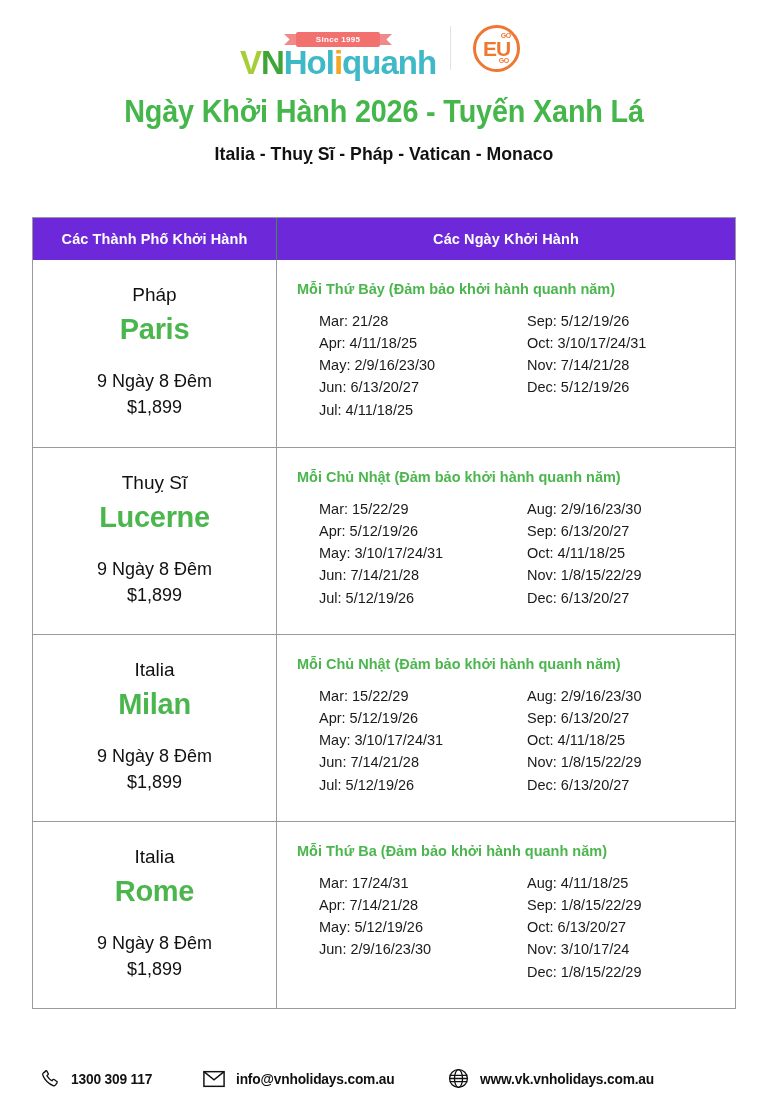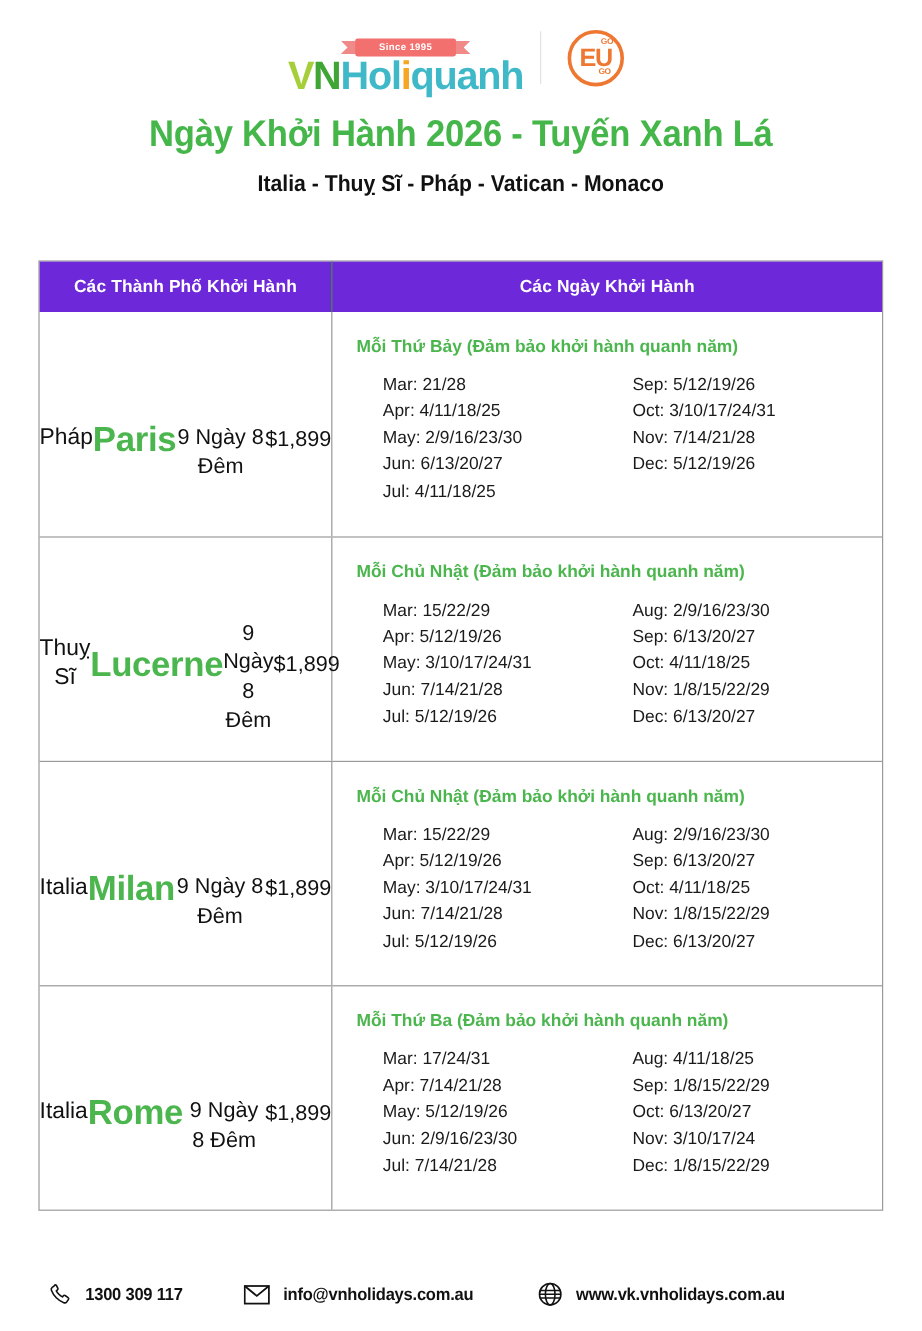--- a/index.html
+++ b/index.html
@@ -169,21 +169,21 @@
     display: flex;
     border-top: 1px solid #9a9a9a;
     min-height: 187px;
   }
   .trow:first-of-type { border-top: none; }
 
   .cell-city {
     width: 244px;
     border-right: 1px solid #9a9a9a;
     display: flex;
-    flex-direction: row;
+    flex-direction: column;
     align-items: center;
     justify-content: flex-start;
     padding-top: 23px;
     text-align: center;
   }
   .country {
     font-size: 19px;
     color: #111111;
     font-weight: normal;
     line-height: 1.25;
@@ -384,21 +384,20 @@
             <div class="price">$1,899</div>
           </div>
           <div class="cell-dates">
             <div class="freq">Mỗi Thứ Ba (Đảm bảo khởi hành quanh năm)</div>
             <div class="date-cols">
               <div class="date-col">
                 <div class="date-line">Mar: 17/24/31</div>
                 <div class="date-line">Apr: 7/14/21/28</div>
                 <div class="date-line">May: 5/12/19/26</div>
                 <div class="date-line">Jun: 2/9/16/23/30</div>
-                <div class="date-line">Jul: 7/14/21/28</div>
               </div>
               <div class="date-col">
                 <div class="date-line">Aug: 4/11/18/25</div>
                 <div class="date-line">Sep: 1/8/15/22/29</div>
                 <div class="date-line">Oct: 6/13/20/27</div>
                 <div class="date-line">Nov: 3/10/17/24</div>
                 <div class="date-line">Dec: 1/8/15/22/29</div>
               </div>
             </div>
           </div>

